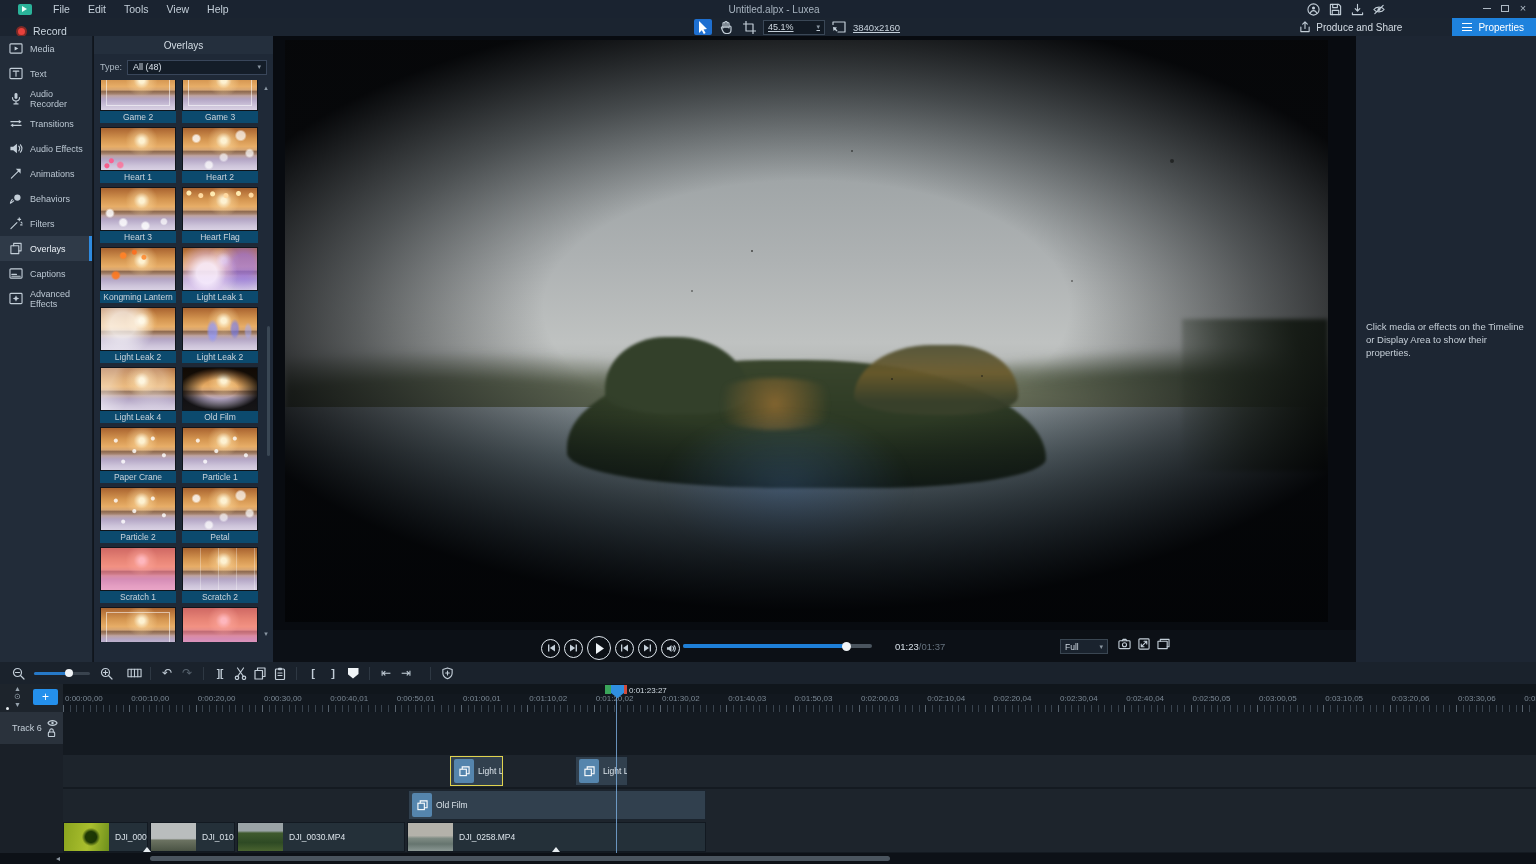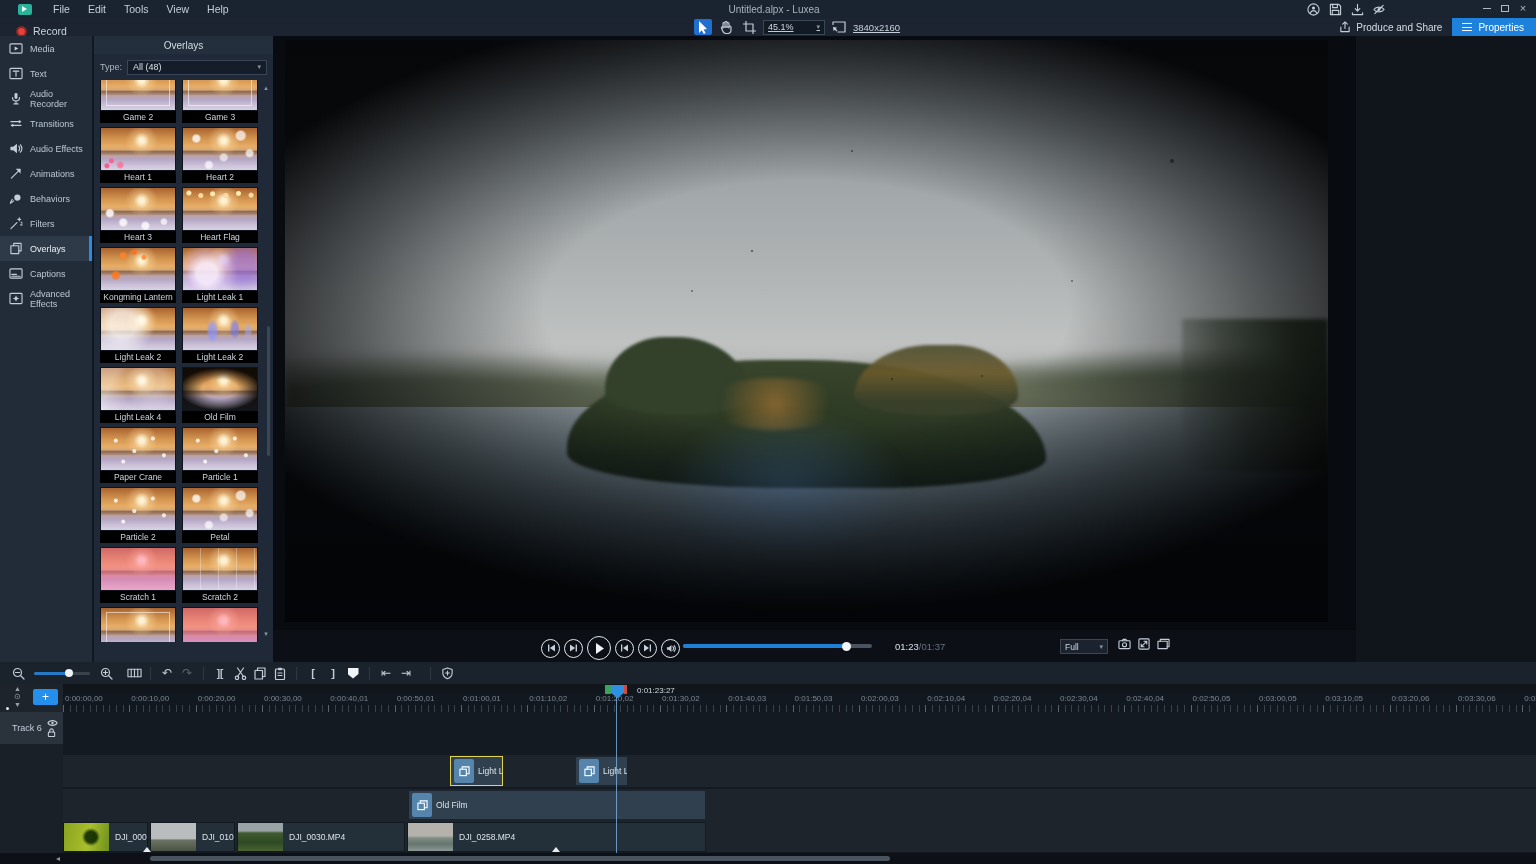--- a/index.html
+++ b/index.html
@@ -26,21 +26,21 @@
   .row2 { position:absolute; left:0; top:18px; width:1536px; height:18px; background:#1b2430; }
   .record { position:absolute; left:16px; top:7px; display:flex; align-items:center; gap:6px; font-size:10.5px; color:#c9d4de; }
   .rec-dot { width:11px; height:11px; border-radius:50%; background:#e8413c; border:2px solid #7e2a26; }
   .canvas-tools { position:absolute; left:694px; top:0; height:18px; display:flex; align-items:center; gap:5px;text-decoration:underline; }
   .tool-btn { width:18px; height:16px; display:flex; align-items:center; justify-content:center; border-radius:2px; }
   .tool-btn.active { background:#1e6fd0; }
   .zoom-select { width:62px; height:15px; background:#121a24; border:1px solid #3a4756; display:flex; align-items:center; justify-content:space-between; padding:0 4px; font-size:9px; color:#d2dbe3; }
   .res-label { font-size:9.5px; color:#c8d2dc; }
   .right-actions { position:absolute; right:0; top:0; height:18px; display:flex; align-items:center; }
   .produce { display:flex; align-items:center; gap:5px; font-size:10px; color:#d6dee6; padding:0 10px; }
-  .props-btn { height:18px; background:#1e82dd; color:#fff; display:flex; align-items:center; gap:6px; font-size:10px; padding:0 12px 0 10px; min-width:70px; }
+  .props-btn { height:18px; background:#1e82dd; color:#fff; display:flex; align-items:center; gap:6px; font-size:10px; padding:0 12px 0 10px; min-width:70px;margin-left:40px; }
   .hamb { width:10px; height:8px; border-top:1.5px solid #fff; border-bottom:1.5px solid #fff; position:relative; }
   .hamb::after { content:""; position:absolute; left:0; top:2.6px; width:10px; height:1.5px; background:#fff; }
 
   
   .sidebar { position:absolute; left:0; top:36px; width:93px; height:626px; background:#222c39; border-right:1px solid #121922; }
   .side-item { height:25px; display:flex; align-items:center; gap:7px; padding-left:9px; position:relative; font-size:9px; color:#bcc8d3; }
   .side-item.selected { background:#2f3a48; color:#e9eff5; }
   .side-item.selected::after { content:""; position:absolute; right:0; top:0; bottom:0; width:3px; background:#2e8ae0; }
   .side-item svg { flex:0 0 auto; }
 
@@ -102,21 +102,21 @@
       radial-gradient(circle at 70% 30%, rgba(255,255,255,.3) 0 20%, transparent 50%); }
   .thumb[data-variant="vignette"]::after { background:radial-gradient(ellipse 60% 55% at 50% 50%, transparent 40%, rgba(0,0,0,.9) 92%); }
   .thumb[data-variant="sparkle"]::after { background:
       radial-gradient(circle at 20% 30%, rgba(255,255,255,.8) 0 1.5px, transparent 2.5px),
       radial-gradient(circle at 45% 55%, rgba(255,255,255,.8) 0 1.5px, transparent 2.5px),
       radial-gradient(circle at 70% 25%, rgba(255,255,255,.8) 0 1.5px, transparent 2.5px),
       radial-gradient(circle at 85% 65%, rgba(255,255,255,.8) 0 1.5px, transparent 2.5px),
       radial-gradient(circle at 30% 80%, rgba(255,255,255,.8) 0 1.5px, transparent 2.5px); }
   .thumb[data-variant="pink"]::after { background:rgba(255,110,165,.45); }
   .thumb[data-variant="scratch"]::after { background:repeating-linear-gradient(90deg, transparent 0 17px, rgba(255,255,255,.3) 17px 18px); }
-  .cell-label { height:12px; line-height:12px; text-align:center; font-size:8.5px; color:#ccd5dd; background:#000000; width:76px; }
+  .cell-label { height:12px; line-height:12px; text-align:center; font-size:8.5px; color:#ccd5dd; background:#0c4a6e; width:76px; }
   .ov-scroll-up, .ov-scroll-dn { position:absolute; right:2px; width:10px; font-size:7px; color:#8a96a2; text-align:center; }
   .ov-scroll-up { top:48px; } .ov-scroll-dn { bottom:24px; }
   .ov-sb { position:absolute; right:3px; top:290px; width:3px; height:130px; background:#3a4754; border-radius:2px; }
 
   
   .preview-area { position:absolute; left:273px; top:36px; width:1083px; height:594px; background:#080b10; }
   .video-frame { position:absolute; left:12px; top:4px; width:1043px; height:582px; overflow:hidden; background:#000; }
   .vf-sky { position:absolute; inset:0; background:linear-gradient(180deg, #878e91 0%, #9aa0a2 18%, #aeb2b3 38%, #bfc2c1 52%, #b3b6b4 58%); }
   .vf-hills { position:absolute; left:0; right:0; top:52%; height:14%; filter:blur(3px);
     background:radial-gradient(ellipse 40% 90% at 15% 100%, #5b6350 0 60%, transparent 100%),
@@ -201,21 +201,21 @@
   .th-0007 { background:linear-gradient(100deg,#8aa41e,#aabf2e 55%,#6d8f1c), radial-gradient(circle at 60% 50%, #2e4d17 0 18%, transparent 30%); background-blend-mode:multiply; }
   .th-0106 { background:linear-gradient(180deg,#b9bdbd 0 55%, #6b7261 62%, #4a5344 100%); }
   .th-0030 { background:linear-gradient(180deg,#9aa3a6 0 28%, #3f5a2e 36%, #2e4a24 70%, #49632f 100%); }
   .th-0258 { background:linear-gradient(180deg,#b4b2aa 0 45%, #7e8b83 55%, #66756f 75%, #8b9894 100%); }
   .trans-arrow { position:absolute; bottom:0; width:0; height:0; border-left:4px solid transparent; border-right:4px solid transparent; border-bottom:5px solid #e8edf1; }
   .playhead-line { position:absolute; left:616px; top:695px; width:1px; height:158px; background:rgba(125,175,225,.8); z-index:5; }
   .playhead-flag { position:absolute; left:605px; top:685px; display:flex; align-items:flex-start; z-index:6; }
   .ph-g { width:6px; height:9px; background:#3aa55a; }
   .ph-b { width:13px; height:13px; background:#2f8fe0; clip-path:polygon(0 0,100% 0,100% 62%,50% 100%,0 62%); }
   .ph-r { width:3px; height:9px; background:#d24a3a; }
-  .ph-label { position:absolute; left:629px; top:686px; font-size:8px; color:#cfd8e0; z-index:6;margin-left:8px; }
+  .ph-label { position:absolute; left:629px; top:686px; font-size:8px; color:#cfd8e0; z-index:6; }
 
   
   .h-scroll { position:absolute; left:0; top:853px; width:1536px; height:11px; background:#0d1117; }
   .h-thumb { position:absolute; left:150px; top:3px; width:740px; height:5px; border-radius:3px; background:#4a545e; }
   .h-arrow { position:absolute; left:56px; top:1px; font-size:8px; color:#8a949e; }
 
   .stroke-ic { stroke:#c3ced8; fill:none; stroke-width:1.2; stroke-linecap:round; stroke-linejoin:round; }
   .fill-ic { fill:#c3ced8; }
 </style>
 </head>
@@ -507,20 +507,23 @@
       <div class="vf-water"></div>
       <div class="vf-island"></div>
       <div class="vf-autumn"></div>
       <div class="vf-shore-right"></div>
       <div class="vf-glow"></div>
       <div class="vf-specks"></div>
       <div class="vf-vignette"></div>
     </div>
   </main>
 
+  <aside class="props-panel">
+    <div class="props-hint">Click media or effects on the Timeline or Display Area to show their properties.</div>
+  </aside>
 
   <div class="playback">
     <div class="pb-controls">
       <span class="pb-btn">
         <svg width="10" height="8" viewBox="0 0 10 8">
             <path class="fill-ic" d="M2 0.5h1.4v7H2z"></path>
             <path class="fill-ic" d="M9 0.5v7L3.8 4z"></path>
           </svg>
       </span>
       <span class="pb-btn">

